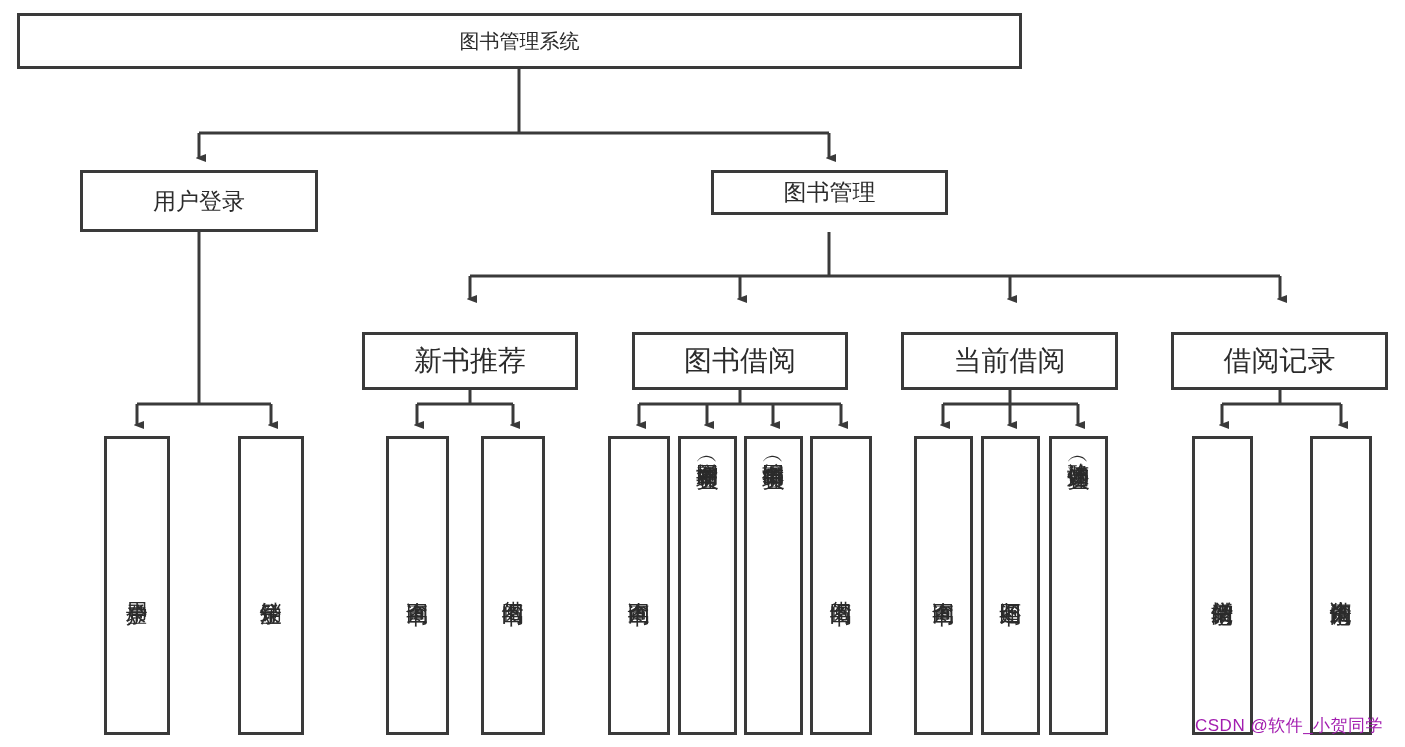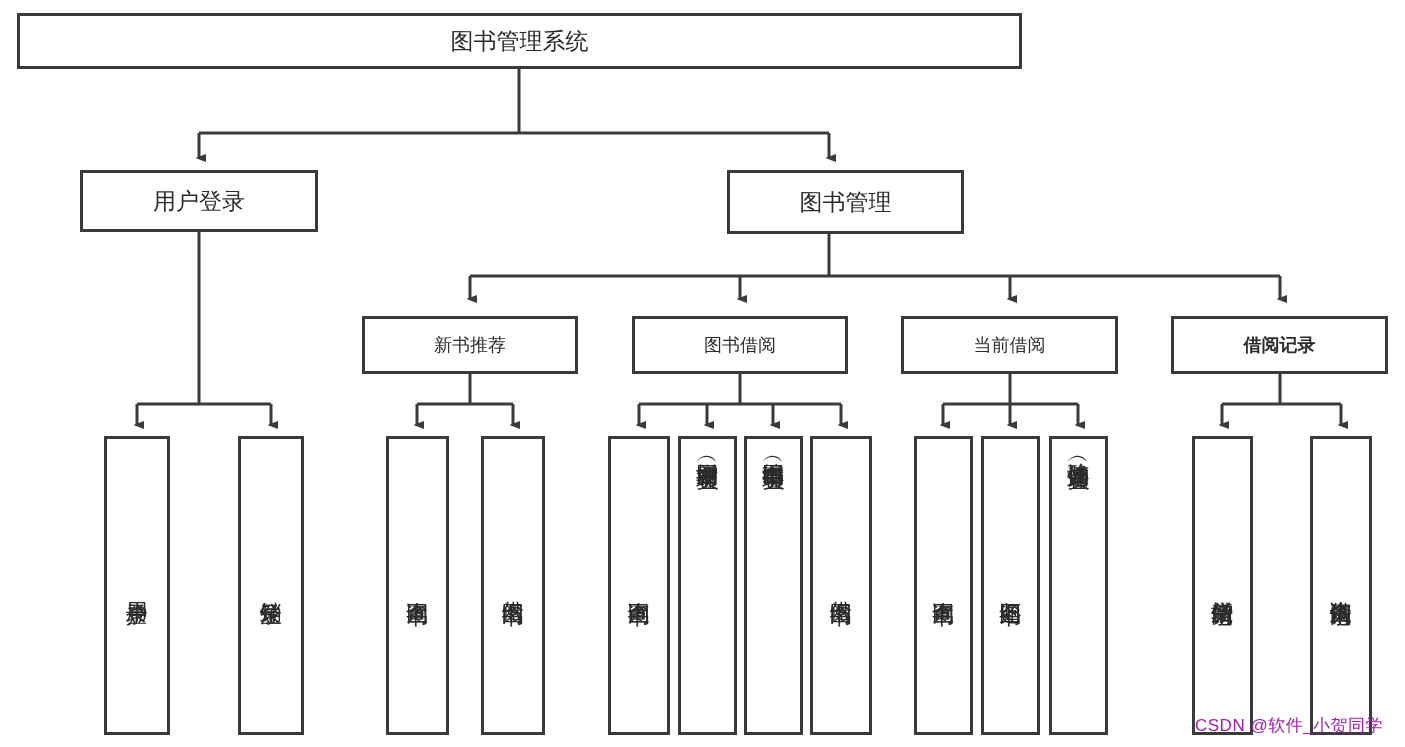--- a/index.html
+++ b/index.html
@@ -29,27 +29,28 @@
     position: absolute;
     box-sizing: border-box;
     border: 3px solid #3a3a3a;
     background: #ffffff;
     display: flex;
     align-items: center;
     justify-content: center;
     color: #2b2b2b;
   }
   .node.root {
-    font-size: 23px;
+    font-size: 20px;
   }
   .node.level1 {
     font-size: 23px;
   }
   .node.level2 {
-    font-size: 18px;
+    font-size: 28px;
+    margin-top: 16px;
   }
   .node.leaf {
     align-items: center;
     justify-content: center;
     padding: 6px 0;
   }
   .vlabel {
     writing-mode: vertical-rl;
     text-orientation: upright;
     font-size: 22px;
@@ -125,37 +126,37 @@
   </svg>
 
   <div class="node root" style="left:17px; top:13px; width:1005px; height:56px;">
     <span>图书管理系统</span>
   </div>
 
   <div class="node level1" style="left:80px; top:170px; width:238px; height:62px;">
     <span>用户登录</span>
   </div>
 
-  <div class="node level1" style="left:711px; top:170px; width:237px; height:64px;margin-left:16px;">
+  <div class="node level1" style="left:711px; top:170px; width:237px; height:45px;">
     <span>图书管理</span>
   </div>
 
   <div class="node level2" style="left:362px; top:316px; width:216px; height:58px;">
     <span>新书推荐</span>
   </div>
 
   <div class="node level2" style="left:632px; top:316px; width:216px; height:58px;text-align:right;">
     <span>图书借阅</span>
   </div>
 
   <div class="node level2" style="left:901px; top:316px; width:217px; height:58px;">
     <span>当前借阅</span>
   </div>
 
-  <div class="node level2" style="left:1171px; top:316px; width:217px; height:58px;font-weight:bold;">
+  <div class="node level2" style="left:1171px; top:316px; width:217px; height:58px;">
     <span>借阅记录</span>
   </div>
 
   <div class="node leaf" style="left:104px; top:436px; width:66px; height:299px;">
     <span class="vlabel">用户登录</span>
   </div>
 
   <div class="node leaf" style="left:238px; top:436px; width:66px; height:299px;">
     <span class="vlabel">注销登录</span>
   </div>

